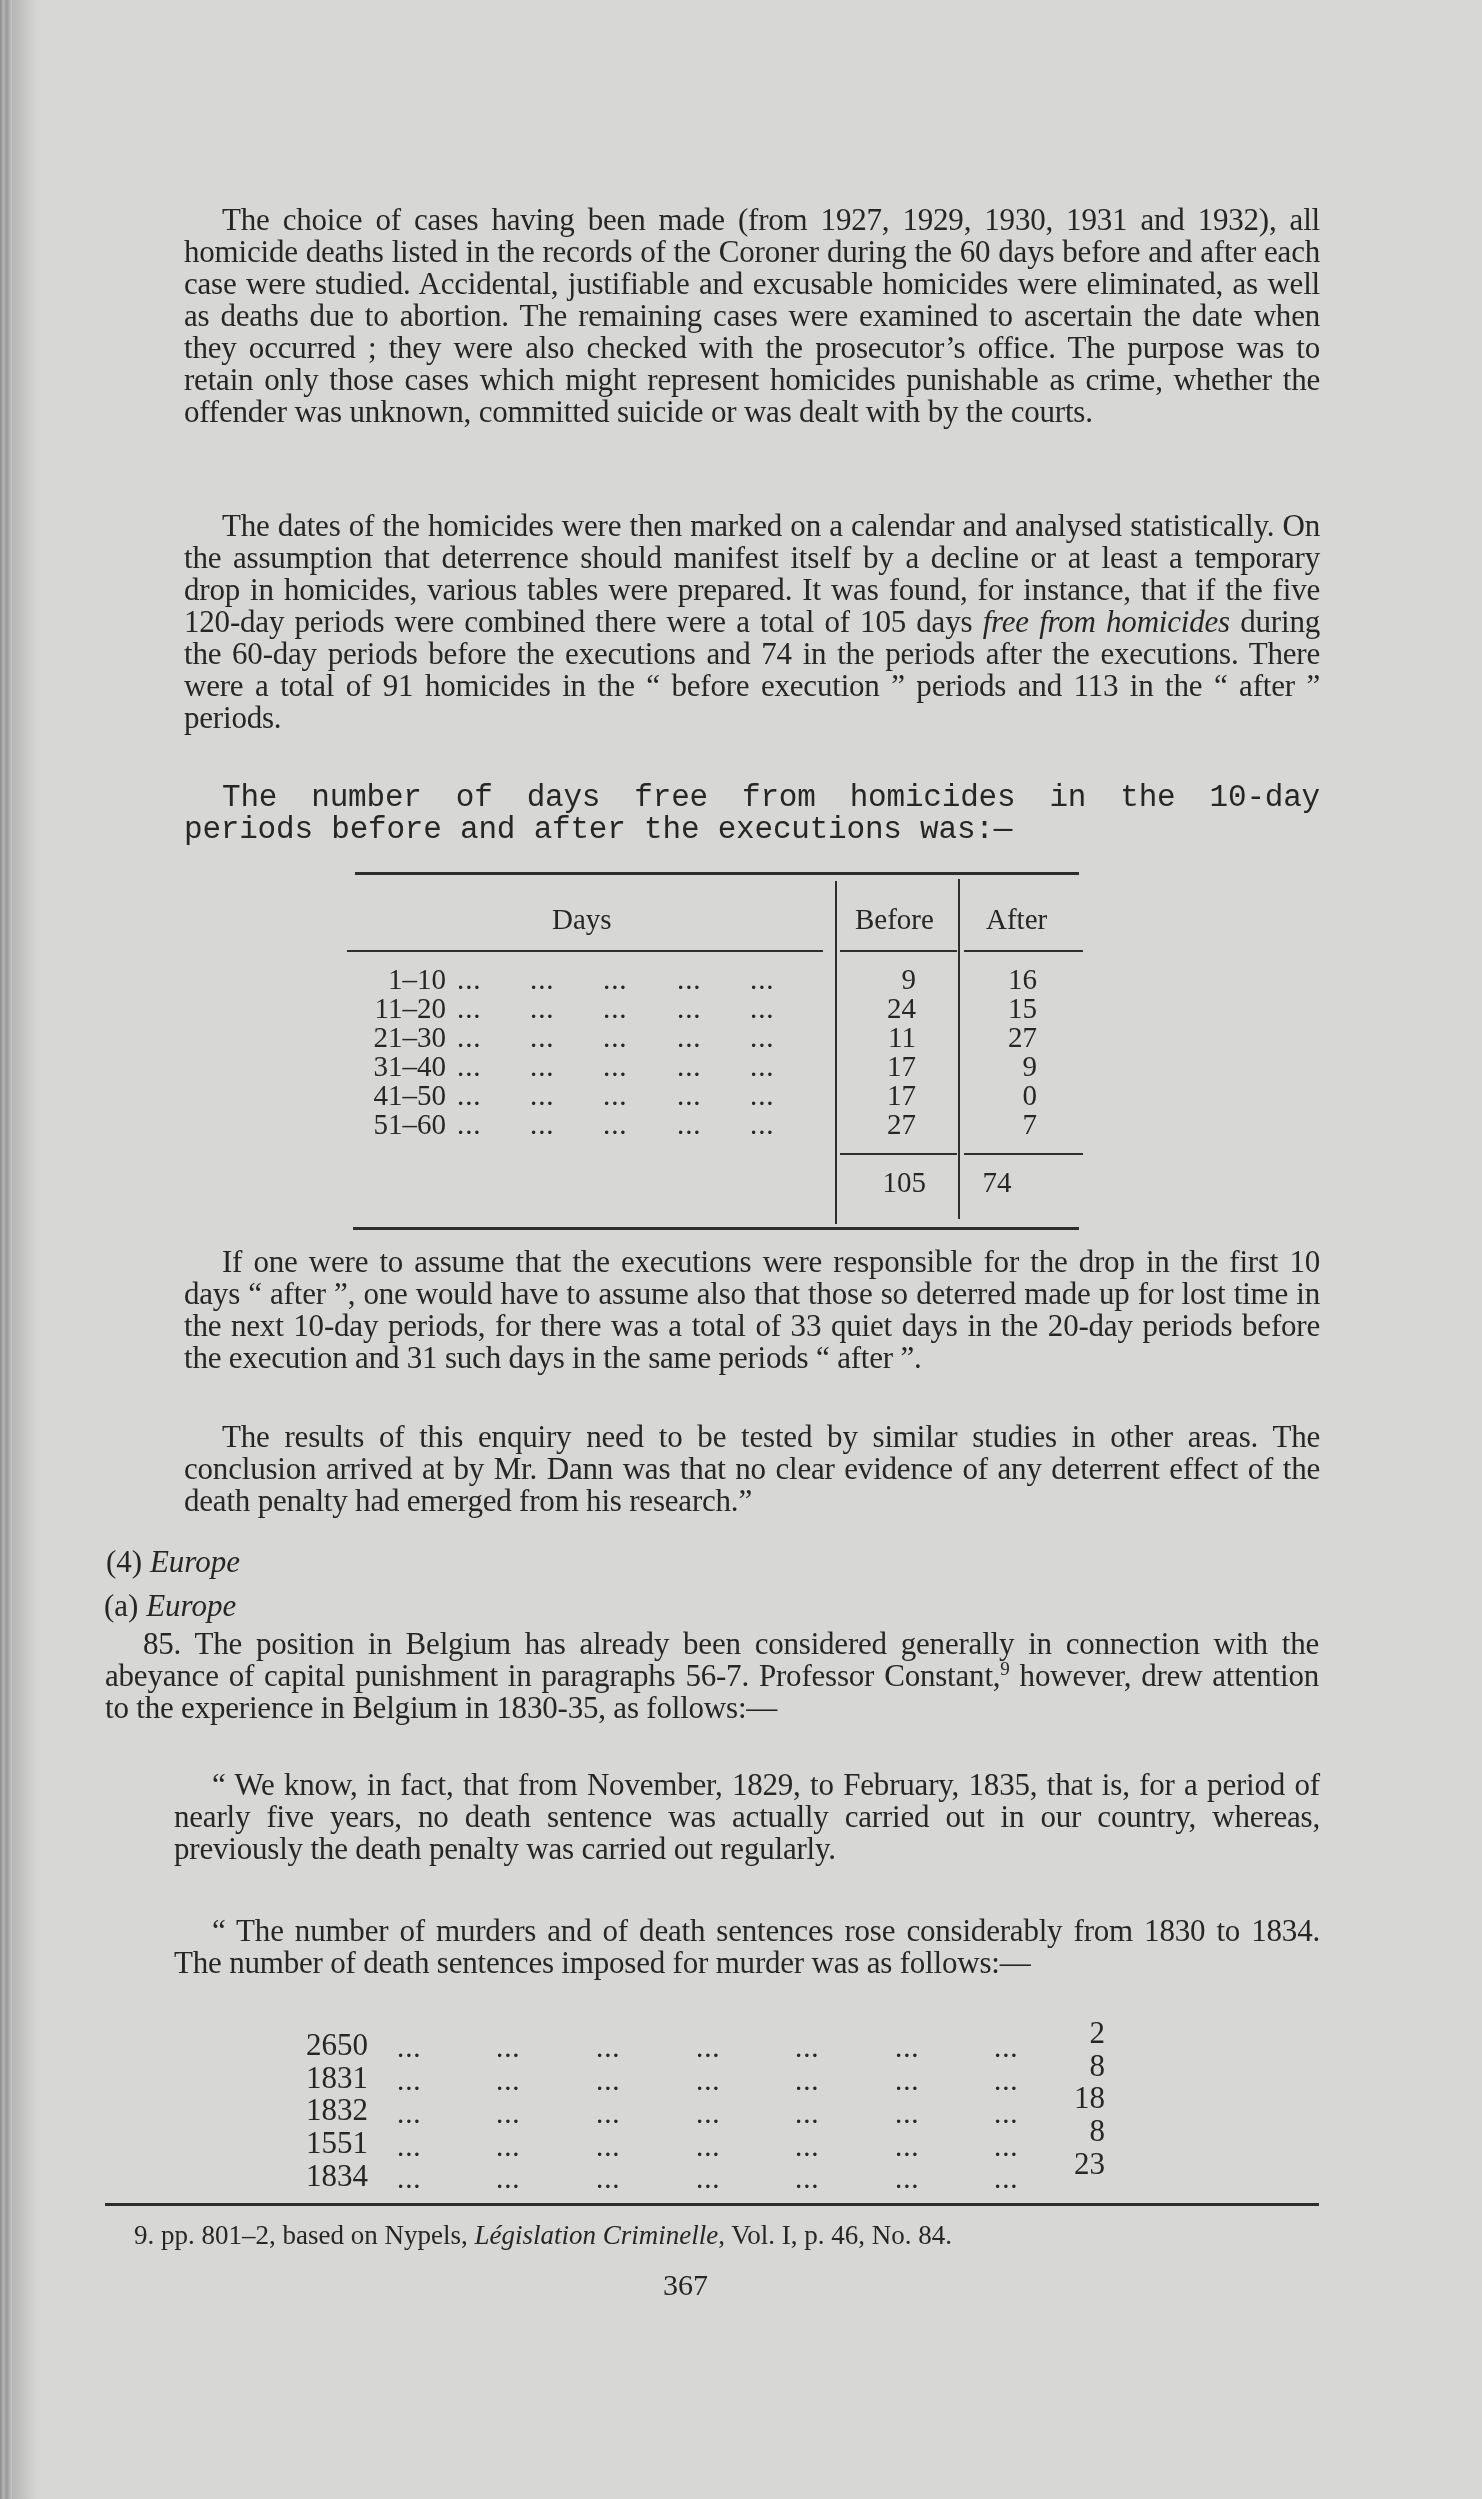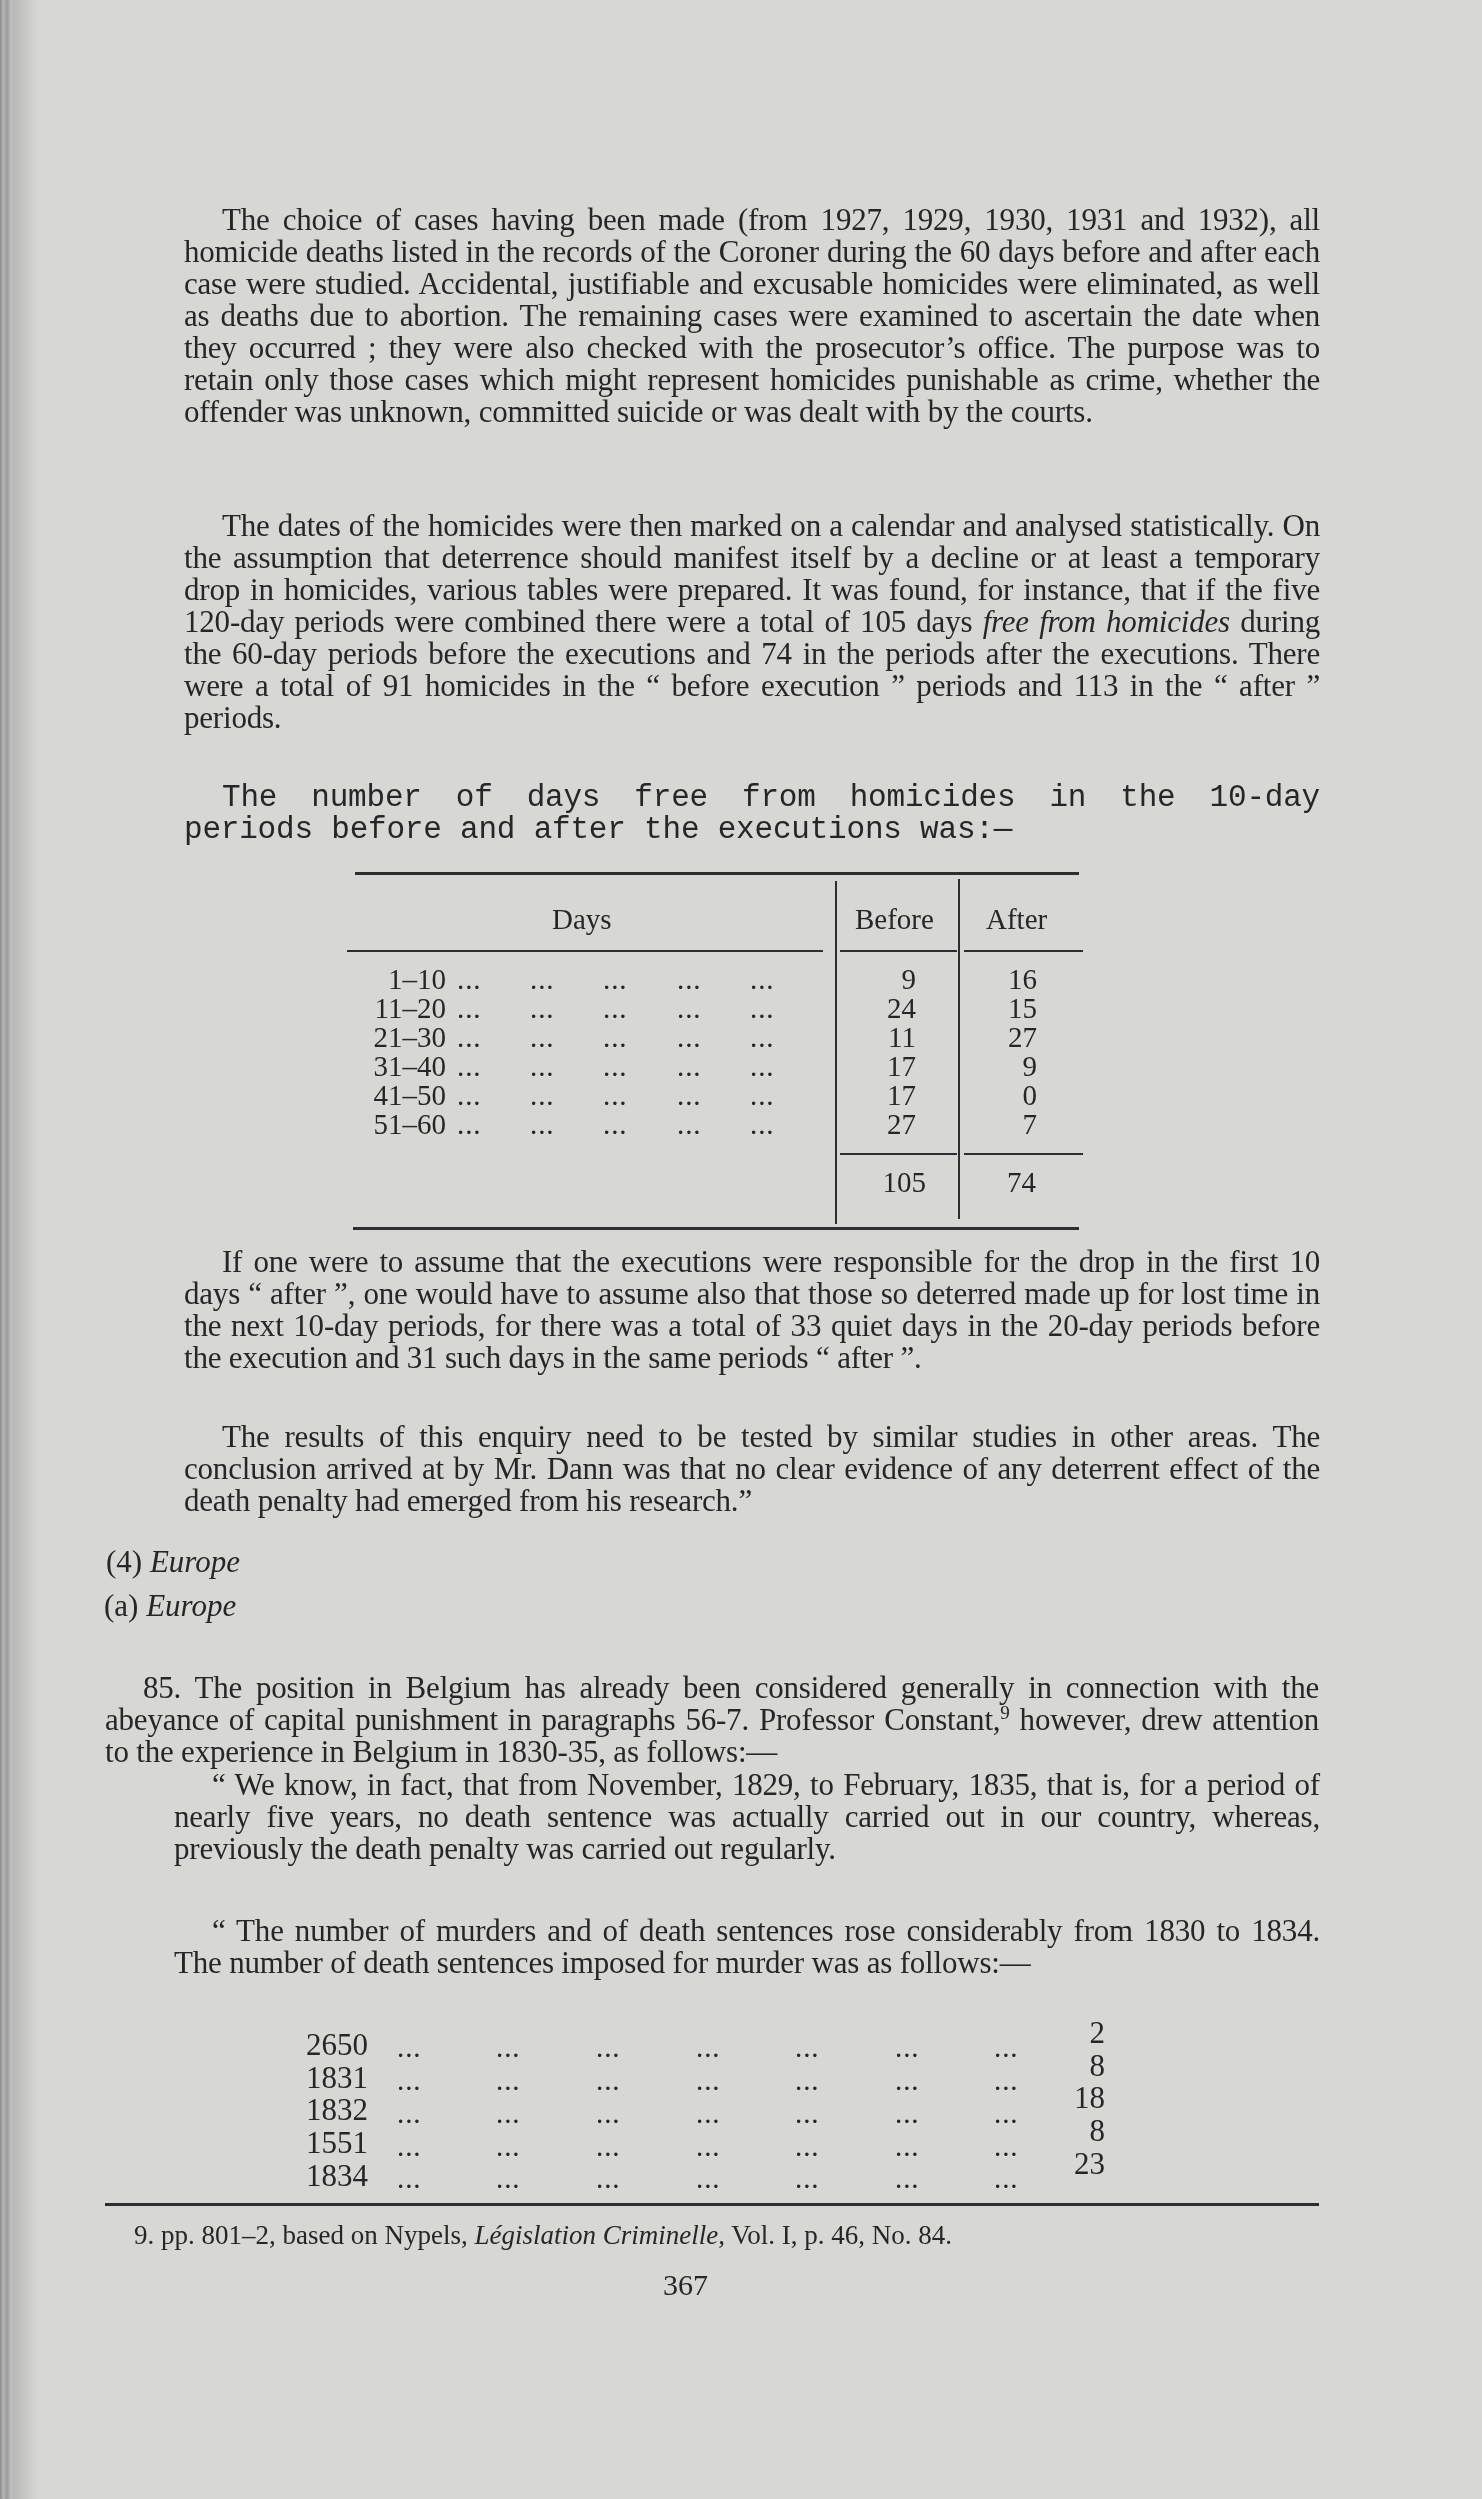--- a/index.html
+++ b/index.html
@@ -126,21 +126,21 @@
         <div class="cell dots" style="left: 750px; top: 1110px;">...</div>
         <div class="cell num" style="left: 838px; top: 1110px;">27</div>
         <div class="cell num" style="left: 959px; top: 1110px;">7</div>
       </div>
     </div>
 
   <div class="rule" style="left:840px; top:1153px; width:117px; height:1.7px;"></div>
   <div class="rule" style="left:964px; top:1153px; width:119px; height:1.7px;"></div>
 
   <div class="cell num" style="left:848px; top:1168px;">105</div>
-  <div class="cell num" style="left:958px; top:1168px;">74</div>
+  <div class="cell num" style="left:958px; top:1168px;text-align:center;">74</div>
 
   <div class="rule" style="left:353px; top:1227px; width:726px; height:3.4px;"></div>
 </div>
 
 <div class="para" style="left:184px; top:1246px; width:1136px;">
   <span class="indent"></span><span>If one were to assume that the executions were responsible for the drop in the first 10 days “ after ”, one would have to assume also that those so deterred made up for lost time in the next 10-day periods, for there was a total of 33 quiet days in the 20-day periods before the execution and 31 such days in the same periods “ after ”.</span>
 </div>
 
 <div class="para" style="left:184px; top:1421px; width:1136px;">
   <span class="indent"></span><span>The results of this enquiry need to be tested by similar studies in other areas. The conclusion arrived at by Mr. Dann was that no clear evidence of any deterrent effect of the death penalty had emerged from his research.”</span>
@@ -148,21 +148,21 @@
 
 <div class="heading" style="left:106px; top:1545px;">
   <span>(4)</span>
   <span class="italic">Europe</span>
 </div>
 <div class="heading" style="left:104px; top:1589px;">
   <span>(a)</span>
   <span class="italic">Europe</span>
 </div>
 
-<div class="para" style="left:105px; top:1628px; width:1214px;margin-top:44px;">
+<div class="para" style="left:105px; top:1628px; width:1214px;">
   <span class="indent"></span><span>85. The position in Belgium has already been considered generally in connection with the abeyance of capital punishment in paragraphs 56-7. Professor Constant,</span><span class="sup">9</span><span> however, drew attention to the experience in Belgium in 1830-35, as follows:—</span>
 </div>
 
 <div class="para" style="left:174px; top:1769px; width:1146px;">
   <span class="indent"></span><span>“ We know, in fact, that from November, 1829, to February, 1835, that is, for a period of nearly five years, no death sentence was actually carried out in our country, whereas, previously the death penalty was carried out regularly.</span>
 </div>
 <div class="para" style="left:174px; top:1915px; width:1146px;">
   <span class="indent"></span><span>“ The number of murders and of death sentences rose considerably from 1830 to 1834. The number of death sentences imposed for murder was as follows:—</span>
 </div>
 

